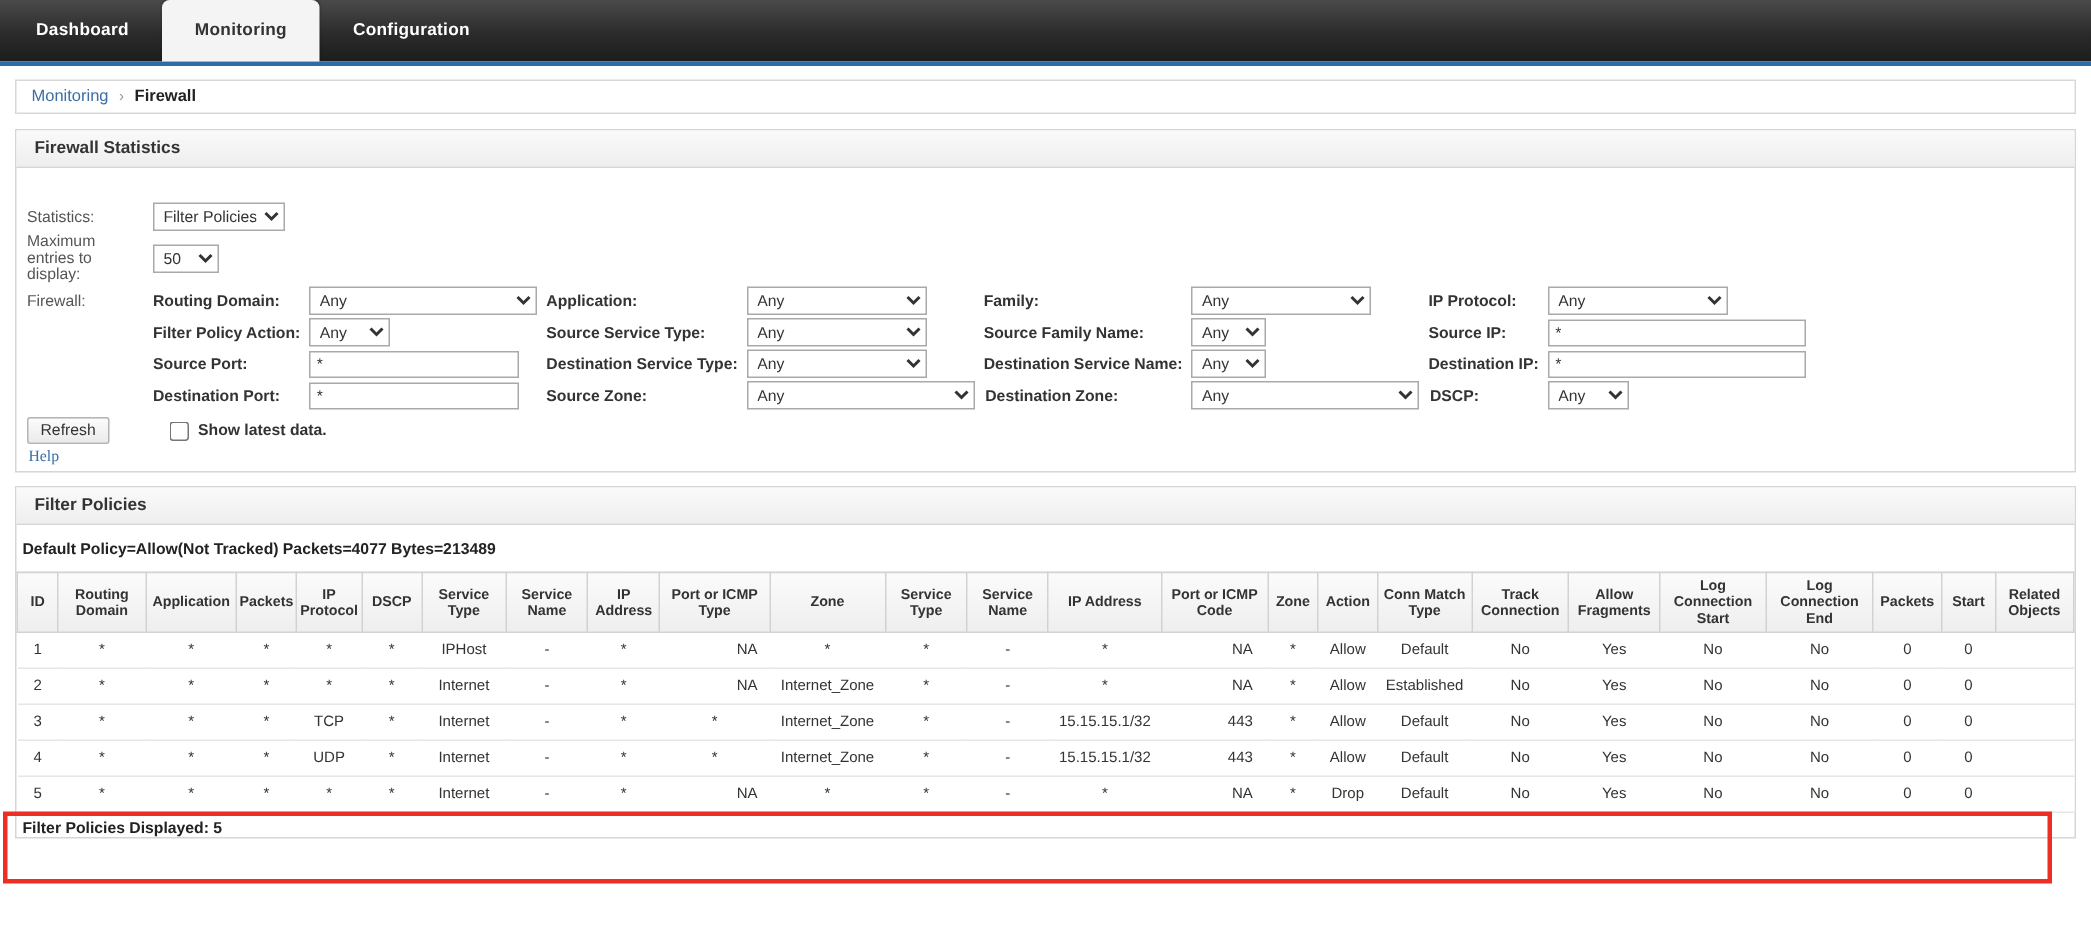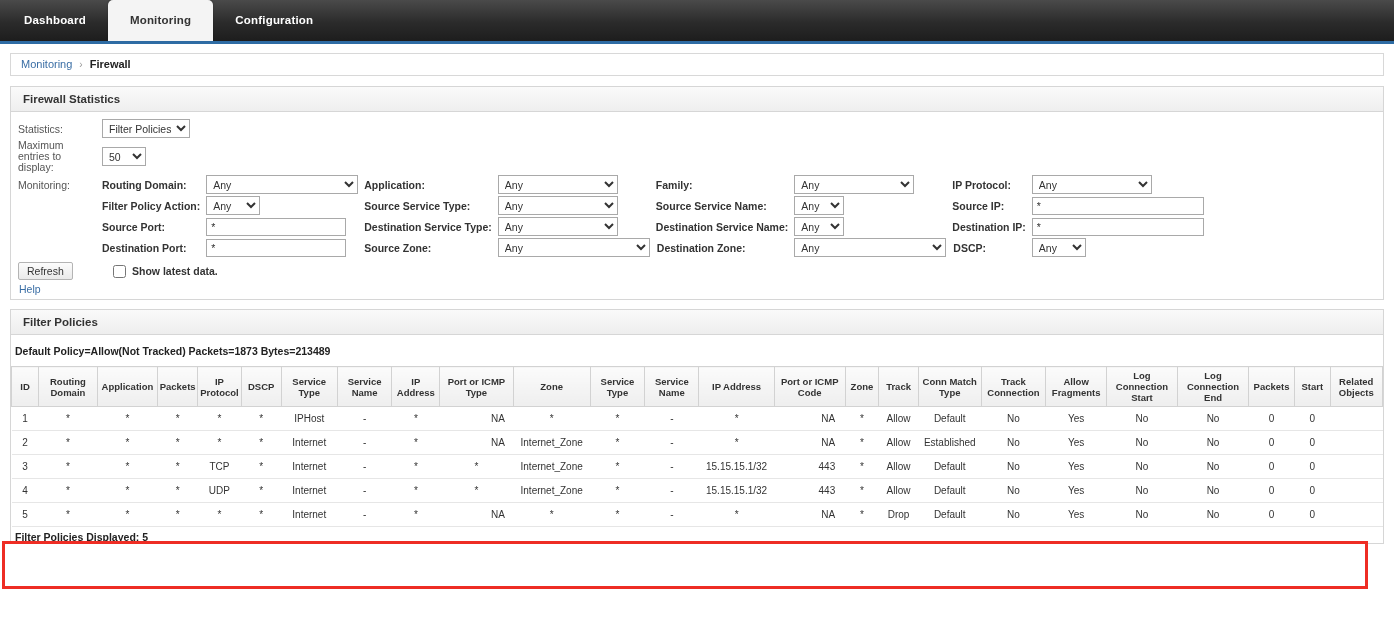--- a/index.html
+++ b/index.html
@@ -82,21 +82,21 @@
   .panel-head {
     background: linear-gradient(to bottom, #fafafa, #eeeeee);
     border-bottom: 1px solid #d6d6d6;
     height: 24px;
     line-height: 24px;
     padding: 0 12px;
     font-weight: bold;
     font-size: 11.5px;
     color: #333333;
   }
-  .panel-body { padding: 6px 4px 4px 4px; }
+  .panel-body { padding: 22px 4px 4px 4px; }
 
   
   table.filterform { border-collapse: collapse; }
   table.filterform td {
     padding: 1px 3px;
     vertical-align: middle;
     font-size: 10.5px;
     white-space: nowrap;
   }
   td.leftlabel { color: #555555; font-size: 10.5px; padding-left: 4px; }
@@ -151,20 +151,21 @@
     font-size: 10.5px;
     color: #333333;
   }
   .checkrow input { margin: 0; }
   .helplink {
     color: #3a6ea5;
     font-size: 10.5px;
     padding: 2px 0 0 4px;
     cursor: pointer;
     display: inline-block;
+    font-family: Liberation Serif, serif;
   }
 
   
   .summary {
     padding: 10px 4px 8px 4px;
     font-size: 10.5px;
     font-weight: bold;
     color: #222222;
     line-height: 13px;
   }
@@ -262,21 +263,21 @@
       </tr>
       <tr>
         <td class="leftlabel" style="line-height:11px;max-width:78px;white-space:normal;">Maximum entries to display:</td>
         <td colspan="8">
           <select class="ff w-max">
             <option>50</option>
           </select>
         </td>
       </tr>
       <tr>
-        <td class="leftlabel">Monitoring:</td>
+        <td class="leftlabel">Firewall:</td>
 
         <td class="flabel">Routing Domain:</td>
         <td><select class="ff w-wide">
             <option>Any</option></select></td>
 
         <td class="flabel">Application:</td>
         <td><select class="ff w-med">
             <option>Any</option></select></td>
 
         <td class="flabel">Family:</td>
@@ -291,21 +292,21 @@
         <td class="leftlabel"></td>
 
         <td class="flabel">Filter Policy Action:</td>
         <td><select class="ff w-small">
             <option>Any</option></select></td>
 
         <td class="flabel">Source Service Type:</td>
         <td><select class="ff w-med">
             <option>Any</option></select></td>
 
-        <td class="flabel">Source Service Name:</td>
+        <td class="flabel">Source Family Name:</td>
         <td><select class="ff w-tiny">
             <option>Any</option></select></td>
 
         <td class="flabel">Source IP:</td>
         <td><input class="ff w-input-lg" type="text" value="*" style=""></td>
       </tr>
       <tr>
         <td class="leftlabel"></td>
 
         <td class="flabel">Source Port:</td>
@@ -354,21 +355,21 @@
     </tbody>
       </table>
     <span class="helplink">Help</span>
   </div>
 </div>
 
 <div class="panel" style="margin-top:9px;">
   <div class="panel-head">Filter Policies</div>
   <div class="panel-body" style="padding:0;">
     <div class="summary">
-      <div>Default Policy=Allow(Not Tracked) Packets=1873 Bytes=213489</div>
+      <div>Default Policy=Allow(Not Tracked) Packets=4077 Bytes=213489</div>
     </div>
 
     <div class="tablewrap">
       <table class="grid">
         <colgroup>
           <col style="width:26px">
             <col style="width:56px">
             <col style="width:58px">
           <col style="width:38px">
             <col style="width:42px">
@@ -404,21 +405,21 @@
             <th>Service Type</th>
             <th>Service Name</th>
             <th>IP Address</th>
             <th>Port or ICMP Type</th>
             <th>Zone</th>
             <th>Service Type</th>
             <th>Service Name</th>
             <th>IP Address</th>
             <th>Port or ICMP Code</th>
             <th>Zone</th>
-            <th>Track</th>
+            <th>Action</th>
             <th>Conn Match Type</th>
             <th>Track Connection</th>
             <th>Allow Fragments</th>
             <th>Log Connection Start</th>
             <th>Log Connection End</th>
             <th>Packets</th>
             <th>Start</th>
             <th>Related Objects</th>
           </tr>
         </thead>

